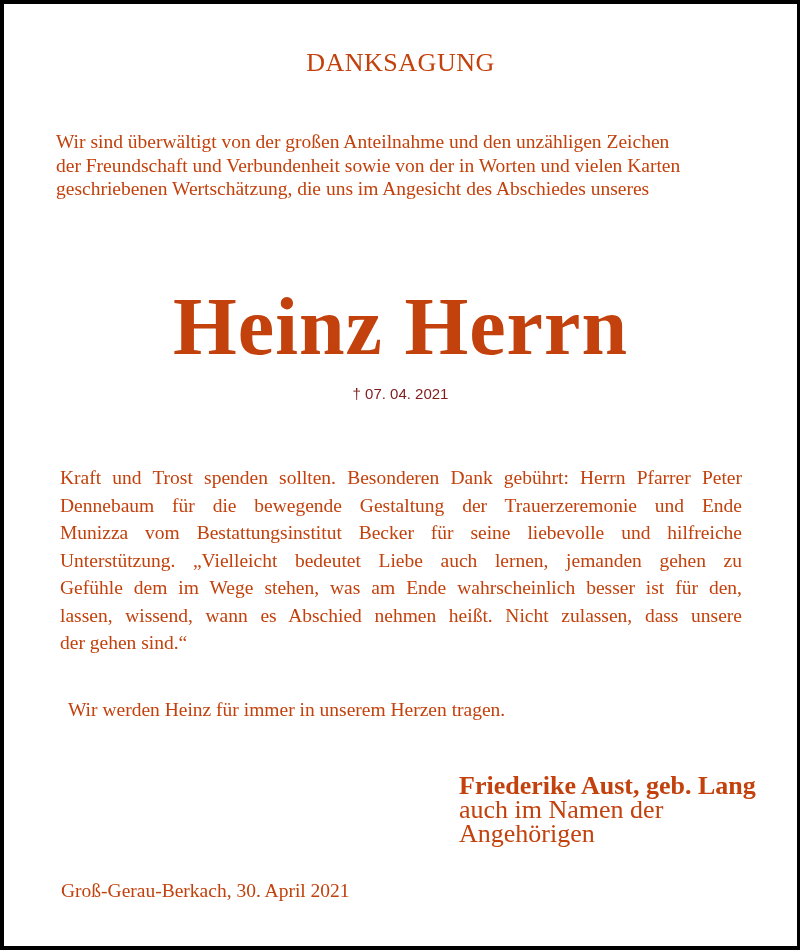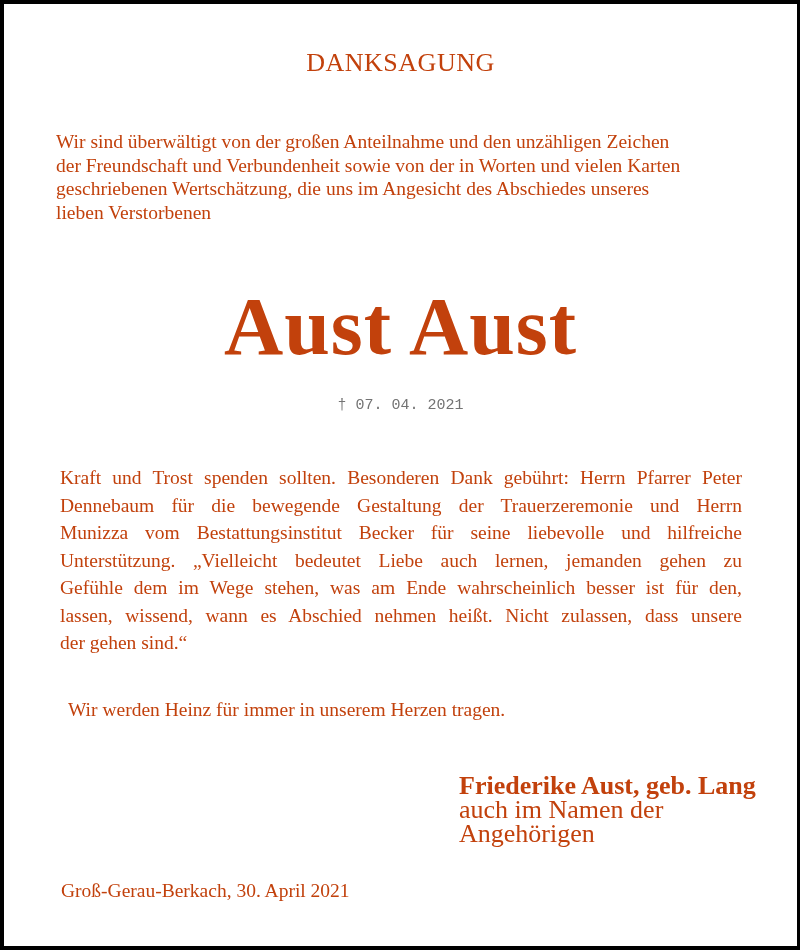--- a/index.html
+++ b/index.html
@@ -20,23 +20,22 @@
       box-sizing: border-box;
       border: 4px solid #000000;
       border-right-width: 3px;
       background: #ffffff;
     }
     .serif {
       font-family: Liberation Serif, serif;
       color: #c2410c;
     }
     .sans {
-      font-family: Liberation Mono, monospace;
-      color: #737373;
-      margin-top: 12px;
+      font-family: Liberation Sans, sans-serif;
+      color: #7f1d1d;
     }
     .heading {
       position: absolute;
       left: 0; right: 0;
       top: 44px;
       text-align: center;
       font-size: 26px;
       letter-spacing: 0.5px;
     }
     .para {
@@ -94,30 +93,29 @@
 <body>
 
 <div class="frame">
 
   <div class="heading serif">DANKSAGUNG</div>
 
   <div class="para para-intro serif">
     <p>Wir sind überwältigt von der großen Anteilnahme und den unzähligen Zeichen</p>
     <p>der Freundschaft und Verbundenheit sowie von der in Worten und vielen Karten</p>
     <p>geschriebenen Wertschätzung, die uns im Angesicht des Abschiedes unseres</p>
-    <p>lieben Verstorbenen</p>
   </div>
 
-  <div class="name serif">Aust Aust</div>
+  <div class="name serif">Heinz Herrn</div>
 
   <div class="death-date sans">† 07. 04. 2021</div>
 
   <div class="para para-body serif">
     <p>Kraft und Trost spenden sollten. Besonderen Dank gebührt: Herrn Pfarrer Peter</p>
-    <p>Dennebaum für die bewegende Gestaltung der Trauerzeremonie und Herrn</p>
+    <p>Dennebaum für die bewegende Gestaltung der Trauerzeremonie und Ende</p>
     <p>Munizza vom Bestattungsinstitut Becker für seine liebevolle und hilfreiche</p>
     <p>Unterstützung. „Vielleicht bedeutet Liebe auch lernen, jemanden gehen zu</p>
     <p>Gefühle dem im Wege stehen, was am Ende wahrscheinlich besser ist für den,</p>
     <p>lassen, wissend, wann es Abschied nehmen heißt. Nicht zulassen, dass unsere</p>
     <p class="last">der gehen sind.“</p>
   </div>
 
   <div class="para para-closing serif">
     <p>Wir werden Heinz für immer in unserem Herzen tragen.</p>
   </div>

